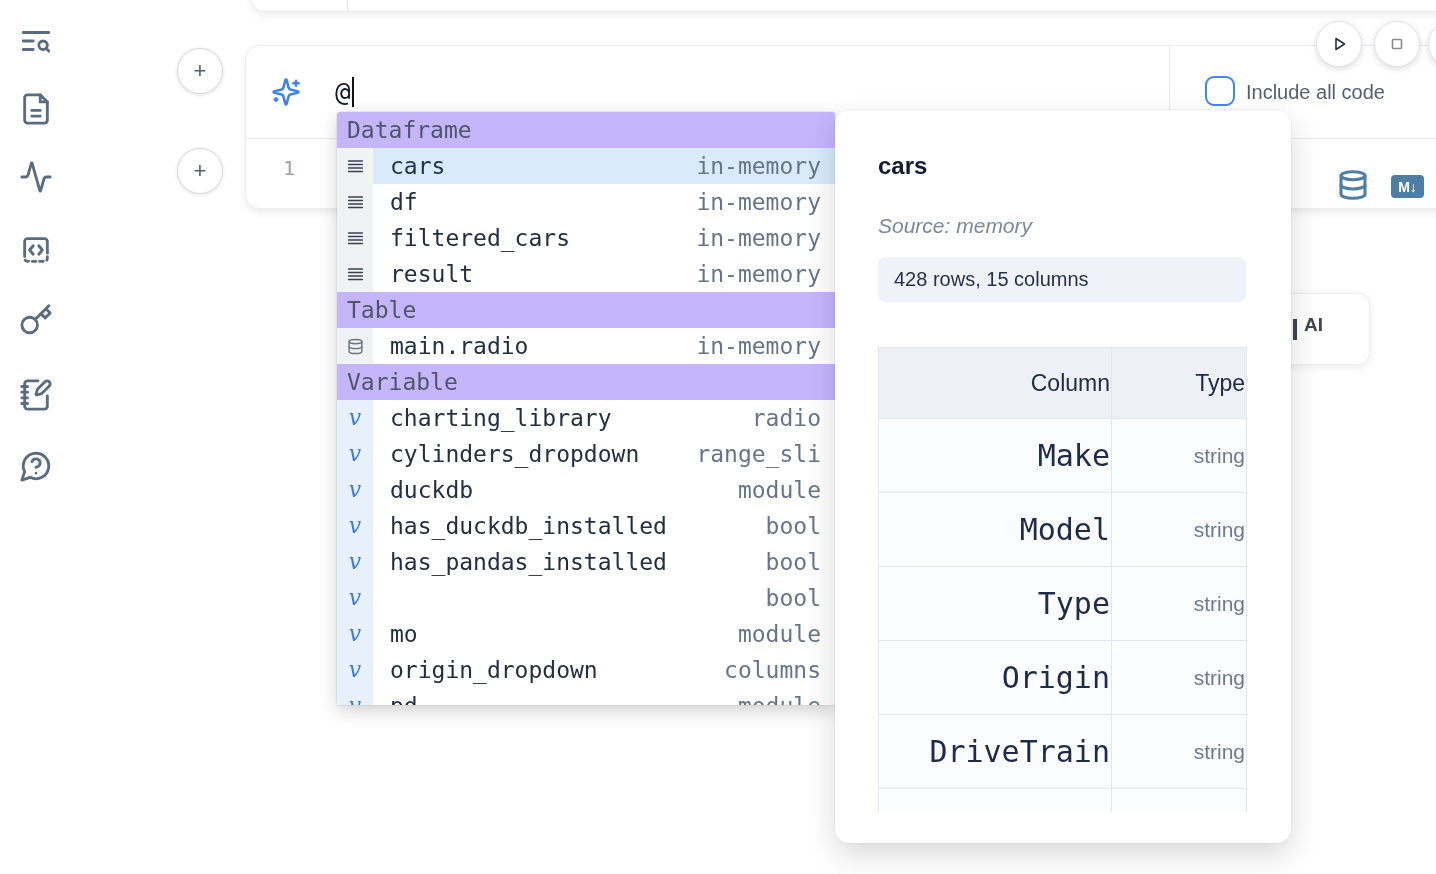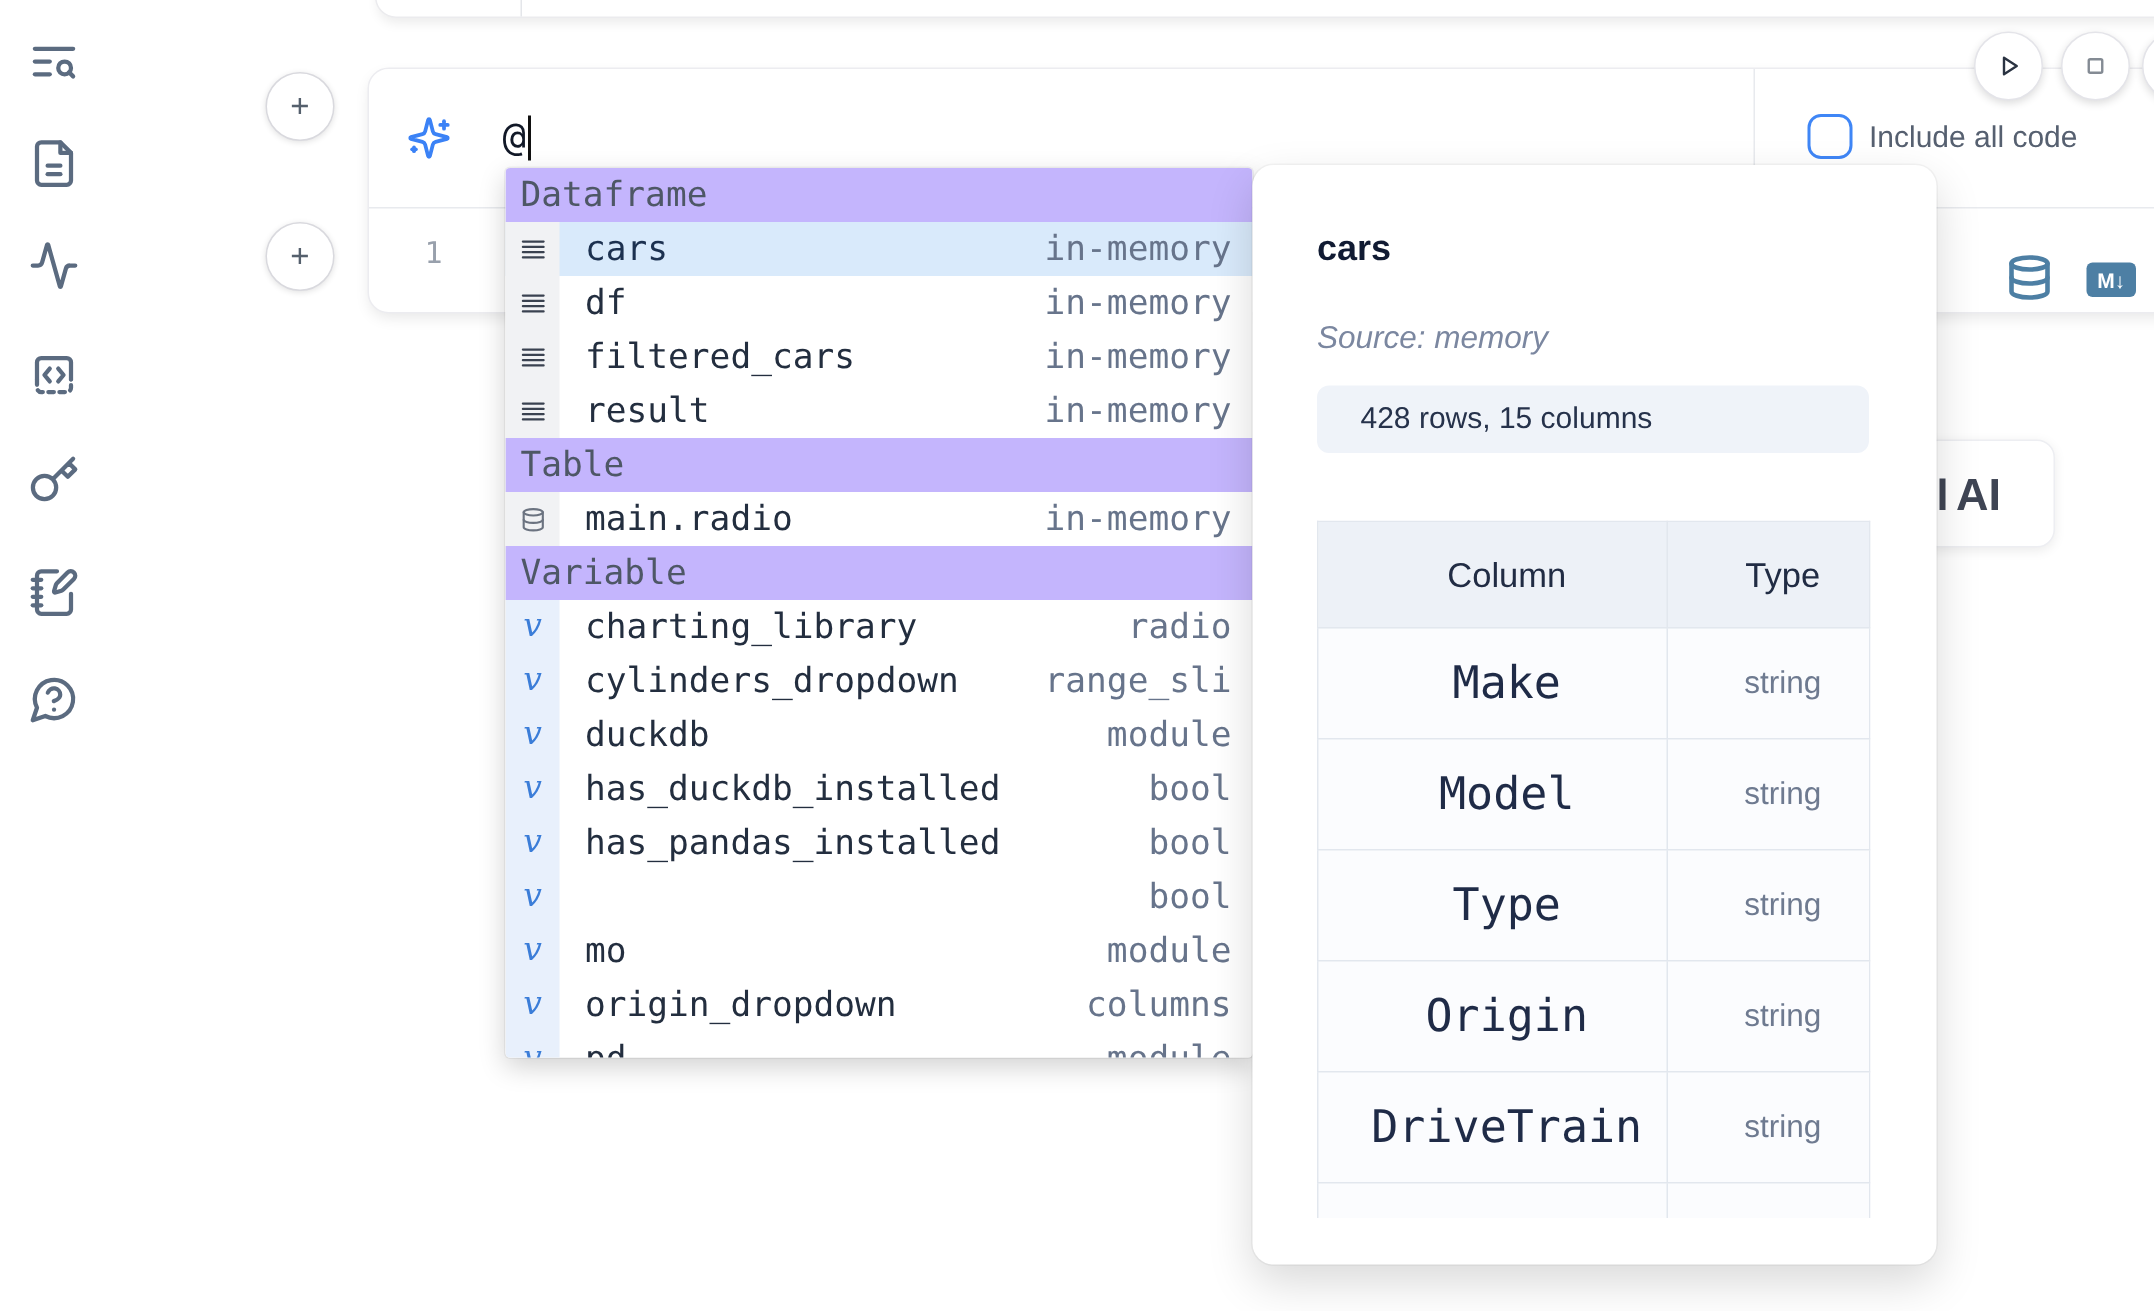--- a/index.html
+++ b/index.html
@@ -69,36 +69,36 @@
   .c-detail{margin-left:auto;margin-right:14px;font-size:23px;color:#67748b;white-space:nowrap;}
   .var-v{font-family:"DejaVu Serif","Liberation Serif",serif;font-style:italic;
          font-size:22px;color:#3b7dd8;line-height:1;}
 
   
   .preview{position:absolute;left:835px;top:110px;width:456px;height:733px;background:#fff;
            border-radius:14px;box-shadow:0 0 0 1px rgba(0,0,0,.04),0 12px 30px rgba(0,0,0,.15);z-index:30;}
   .pv-title{position:absolute;left:43px;top:42px;font-size:24px;font-weight:700;color:#111b33;}
   .pv-source{position:absolute;left:43px;top:104px;font-size:21px;color:#7b87a0;font-style:italic;}
   .pv-badge{position:absolute;left:43px;top:147px;width:368px;height:45px;background:#eff3f9;border-radius:8px;
-            display:flex;align-items:center;box-sizing:border-box;padding-left:29px;
+            display:flex;align-items:center;box-sizing:border-box;padding-left:16px;
             font-size:20px;color:#26324b;}
   .pv-tablewrap{position:absolute;left:43px;top:237px;width:369px;height:465px;overflow:hidden;}
   table.pv{border-collapse:collapse;width:368px;table-layout:fixed;}
-  table.pv th,table.pv td{border:1px solid #e2e7ee;text-align:center;box-sizing:border-box;}
+  table.pv th,table.pv td{border:1px solid #e2e7ee;text-align:right;box-sizing:border-box;}
   table.pv th{height:71px;background:#edf1f7;font-weight:normal;font-size:23px;color:#212c44;padding-left:20px;}
   table.pv td{height:74px;background:#fbfcfe;padding-left:20px;}
   td.cellname{font-family:"DejaVu Sans Mono","Liberation Mono",monospace;font-size:30px;color:#1f2b47;}
   td.celltype{font-size:21px;color:#6e7a90;}
   .col-col{width:233px;}.col-type{width:135px;}
 
   
   .ai-card{position:absolute;left:1280px;top:293px;width:88px;height:70px;background:#fff;
            border:1px solid #edeef2;border-radius:12px;box-shadow:0 2px 8px rgba(0,0,0,.08);z-index:5;cursor:pointer;}
   .ai-stub{position:absolute;left:12px;top:25px;width:4px;height:21px;background:#3f4554;}
-  .ai-label{position:absolute;left:23px;top:20px;font-size:30px;font-weight:700;color:#3f4554;}
+  .ai-label{position:absolute;left:23px;top:20px;font-size:19px;font-weight:700;color:#3f4554;}
 </style>
 </head>
 <body>
 
 <div id="canvas">
 
   <div class="sidebar">
     <div class="side-icon" style="top:24px">
       <svg viewBox="0 0 24 24">
           <path d="M21 6H3"></path>

